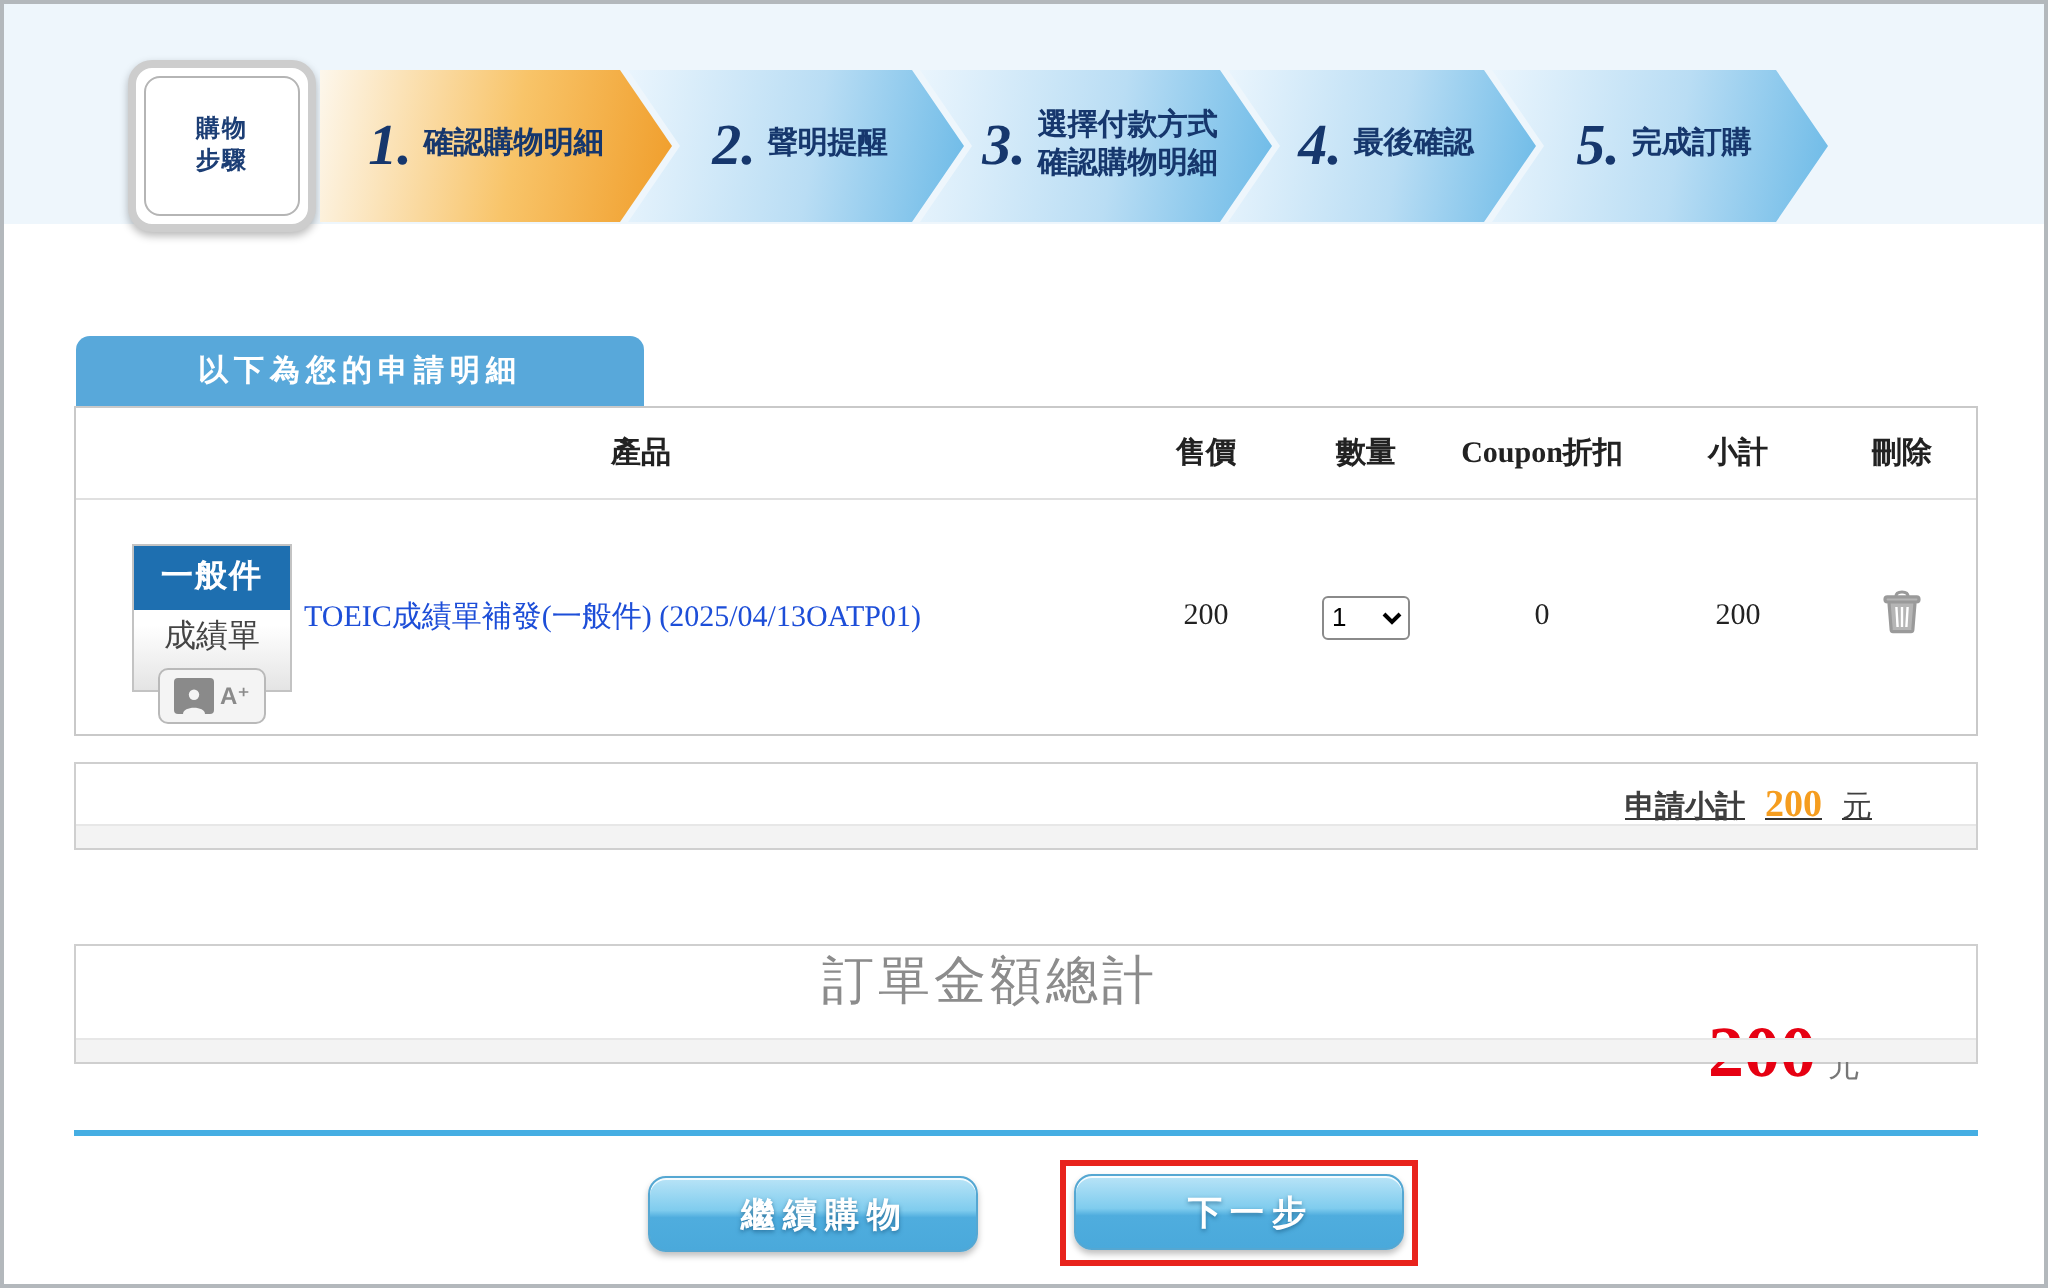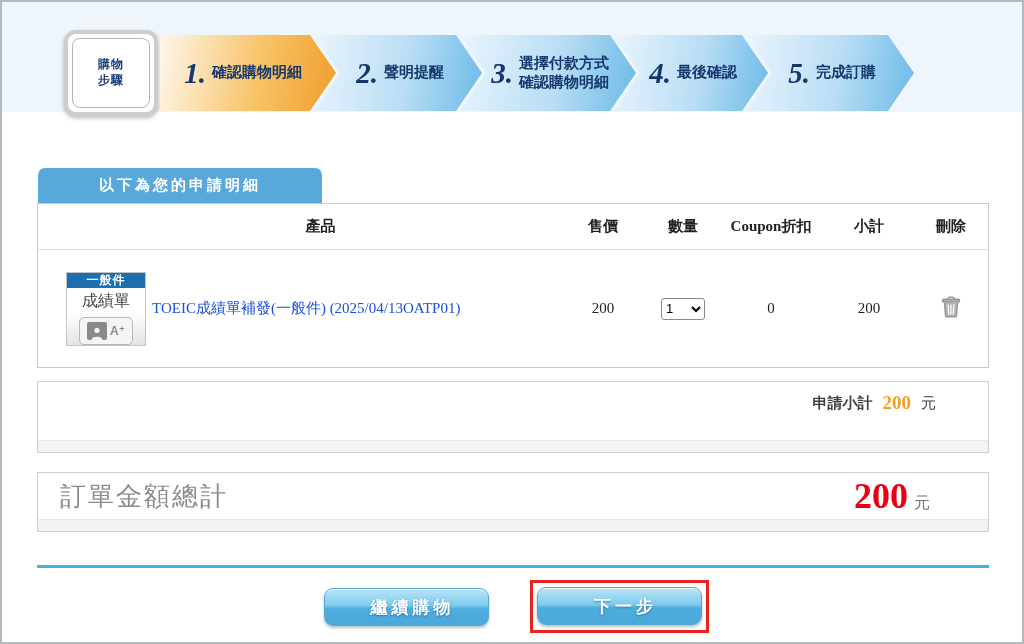--- a/index.html
+++ b/index.html
@@ -36,46 +36,46 @@
   .col-price { width:90px; text-align:center; }
   .col-qty { width:70px; text-align:center; }
   .col-coupon { width:106px; text-align:center; }
   .col-sub { width:90px; text-align:center; }
   .col-del { width:74px; text-align:center; }
   .thead { height:46px; border-bottom:1px solid #e0e0e0; font-weight:bold; font-size:15px; color:#222; }
   .trow { height:117px; font-size:15px; color:#222; }
   .product-cell { display:flex; align-items:center; text-align:left; padding-left:28px; }
 
   .thumb { width:80px; height:74px; border:1px solid #c3c3c3; background:linear-gradient(180deg,#ffffff 55%,#e4e4e4 100%); flex:0 0 80px; }
-  .thumb-bar { height:15px; background:#1e6fb0; color:#fff; font-size:12px; font-weight:bold;
+  .thumb-bar { height:32px; background:#1e6fb0; color:#fff; font-size:16px; font-weight:bold;
                display:flex; align-items:center; justify-content:center; letter-spacing:1px;
                font-family:"Liberation Sans","DejaVu Sans",sans-serif; }
   .thumb-title { font-size:16px; color:#444; text-align:center; margin-top:3px;
                  font-family:"Liberation Sans","DejaVu Sans",sans-serif; }
   .thumb-icon { width:54px; height:28px; margin:5px auto 0; border:1px solid #b9b9b9; border-radius:5px;
                 background:#f4f4f4; display:flex; align-items:center; justify-content:center; gap:3px; }
   .person-sq { width:20px; height:18px; background:#8a8a8a; border-radius:2px; display:flex; align-items:flex-end; justify-content:center; }
   .aplus { font-size:12px; color:#8a8a8a; font-weight:bold; font-family:"Liberation Sans","DejaVu Sans",sans-serif; }
   .prod-name { font-size:15px; color:#1d4ed8; margin-left:6px; }
 
   .qty-select { width:44px; height:22px; font-size:13px; border:1px solid #8a8a8a; border-radius:3px; background:#fff;
                 font-family:"Liberation Sans","DejaVu Sans",sans-serif; }
   .trash-btn { background:none; border:none; cursor:pointer; }
 
   
-  .subtotal-box { position:absolute; left:35px; top:379px; width:952px; height:72px; border:1px solid #cfcfcf; background:#fff; }
+  .subtotal-box { position:absolute; left:35px; top:379px; width:952px; height:44px; border:1px solid #cfcfcf; background:#fff;text-decoration:underline; }
   .subtotal-line { height:42px; display:flex; align-items:center; justify-content:flex-end; padding-right:52px; gap:10px; }
   .subtotal-label { font-size:15px; color:#3f3f3f; font-weight:bold; }
   .subtotal-value { font-size:19px; color:#f59d1f; font-weight:bold; }
   .subtotal-unit { font-size:15px; color:#3f3f3f; }
   .box-strip { position:absolute; left:0; bottom:0; width:100%; height:12px; background:#f3f3f3; border-top:1px solid #e7e7e7; }
 
   
   .total-box { position:absolute; left:35px; top:470px; width:952px; height:60px; border:1px solid #cfcfcf; background:#fff; }
-  .total-line { height:46px; display:flex; align-items:center; padding:0 58px 0 22px; }
+  .total-line { height:46px; display:flex; align-items:center; padding:0 58px 0 22px;flex-direction:column; }
   .total-label { font-size:26px; color:#8c8c8c; letter-spacing:2px; }
   .total-right { margin-left:auto; display:flex; align-items:baseline; gap:6px; }
   .total-value { font-size:36px; color:#e60012; font-weight:bold; line-height:1; }
   .total-unit { font-size:16px; color:#777; }
 
   .divider { position:absolute; left:35px; top:563px; width:952px; height:3px; background:#45aee3; }
 
   
   .btn { position:absolute; width:165px; height:38px; border-radius:9px; border:1px solid #55a7d2; cursor:pointer;
          background:linear-gradient(180deg,#b9e4f7 0%,#7fccee 45%,#4fadde 55%,#4aa9db 100%);

